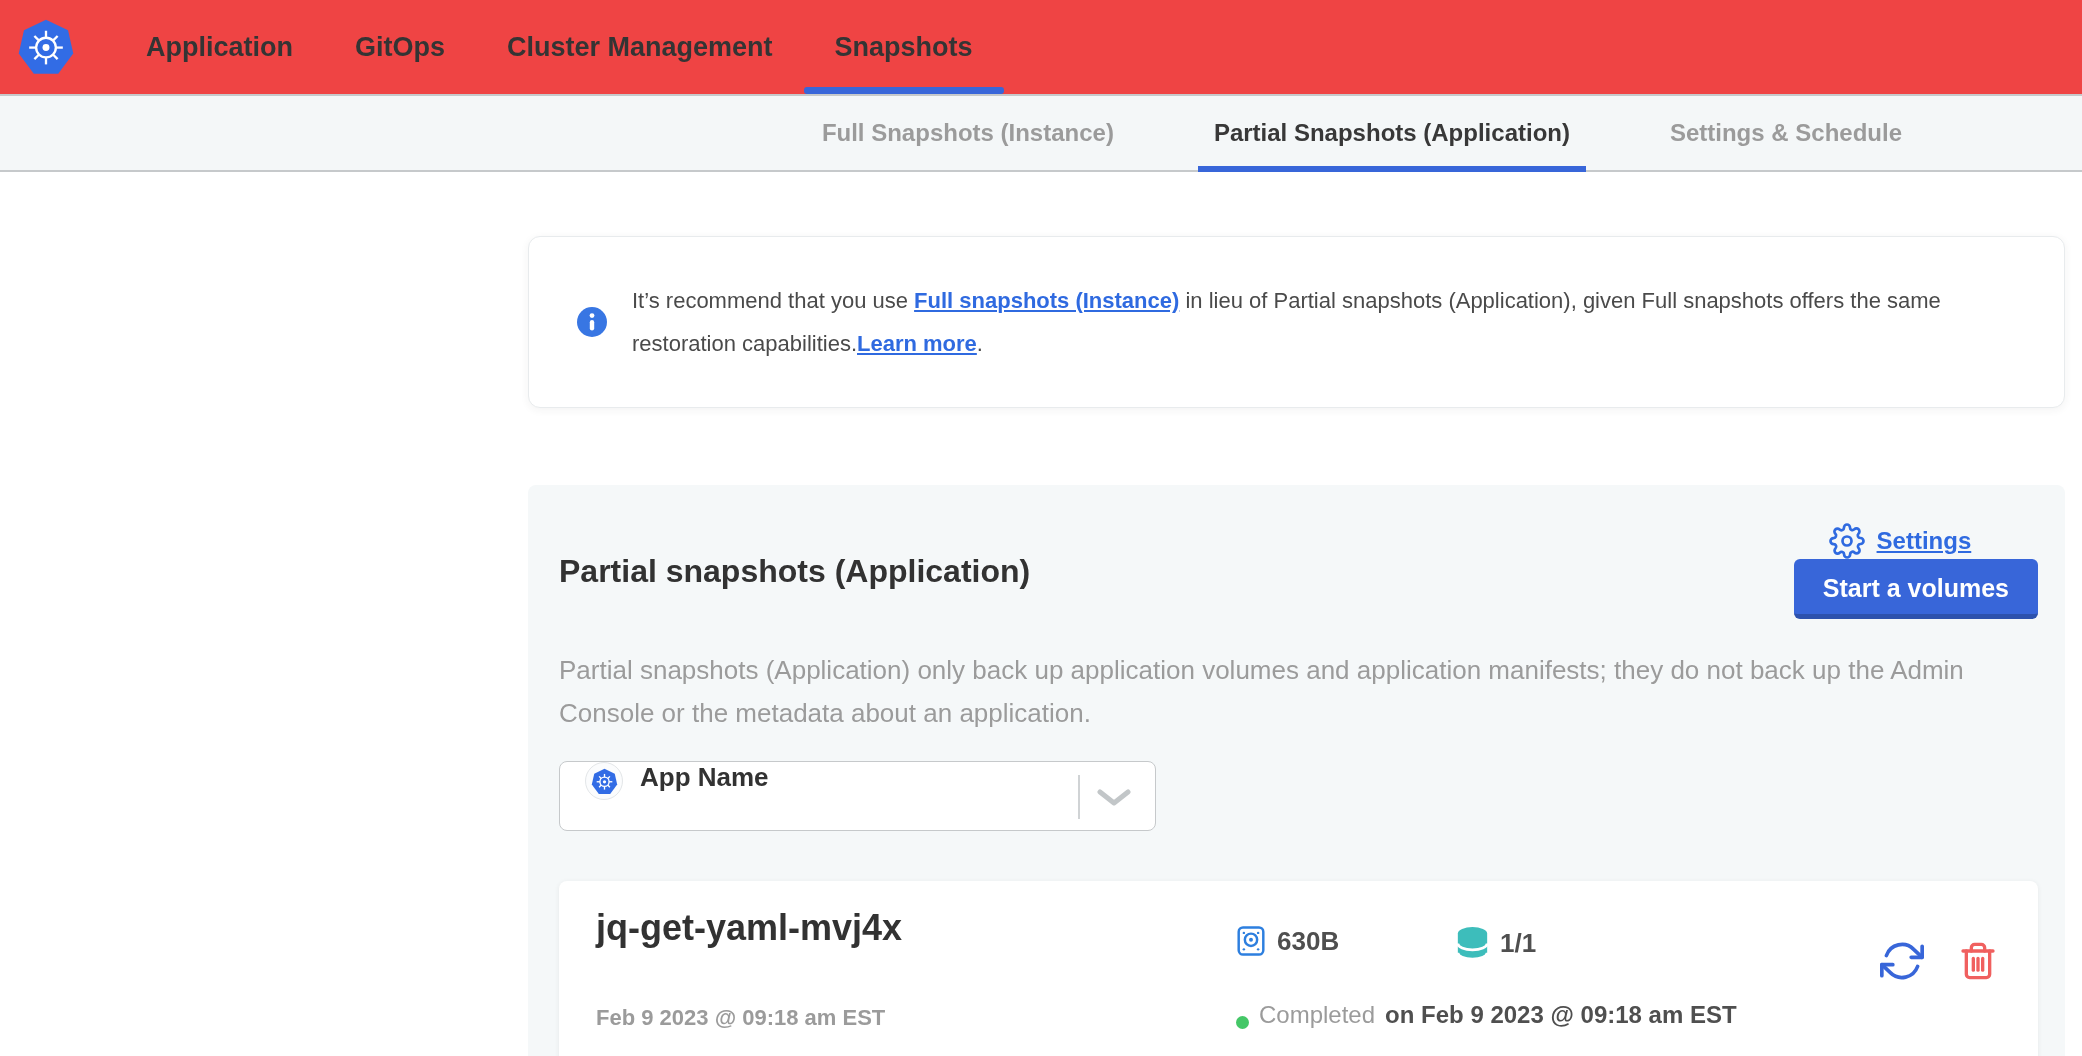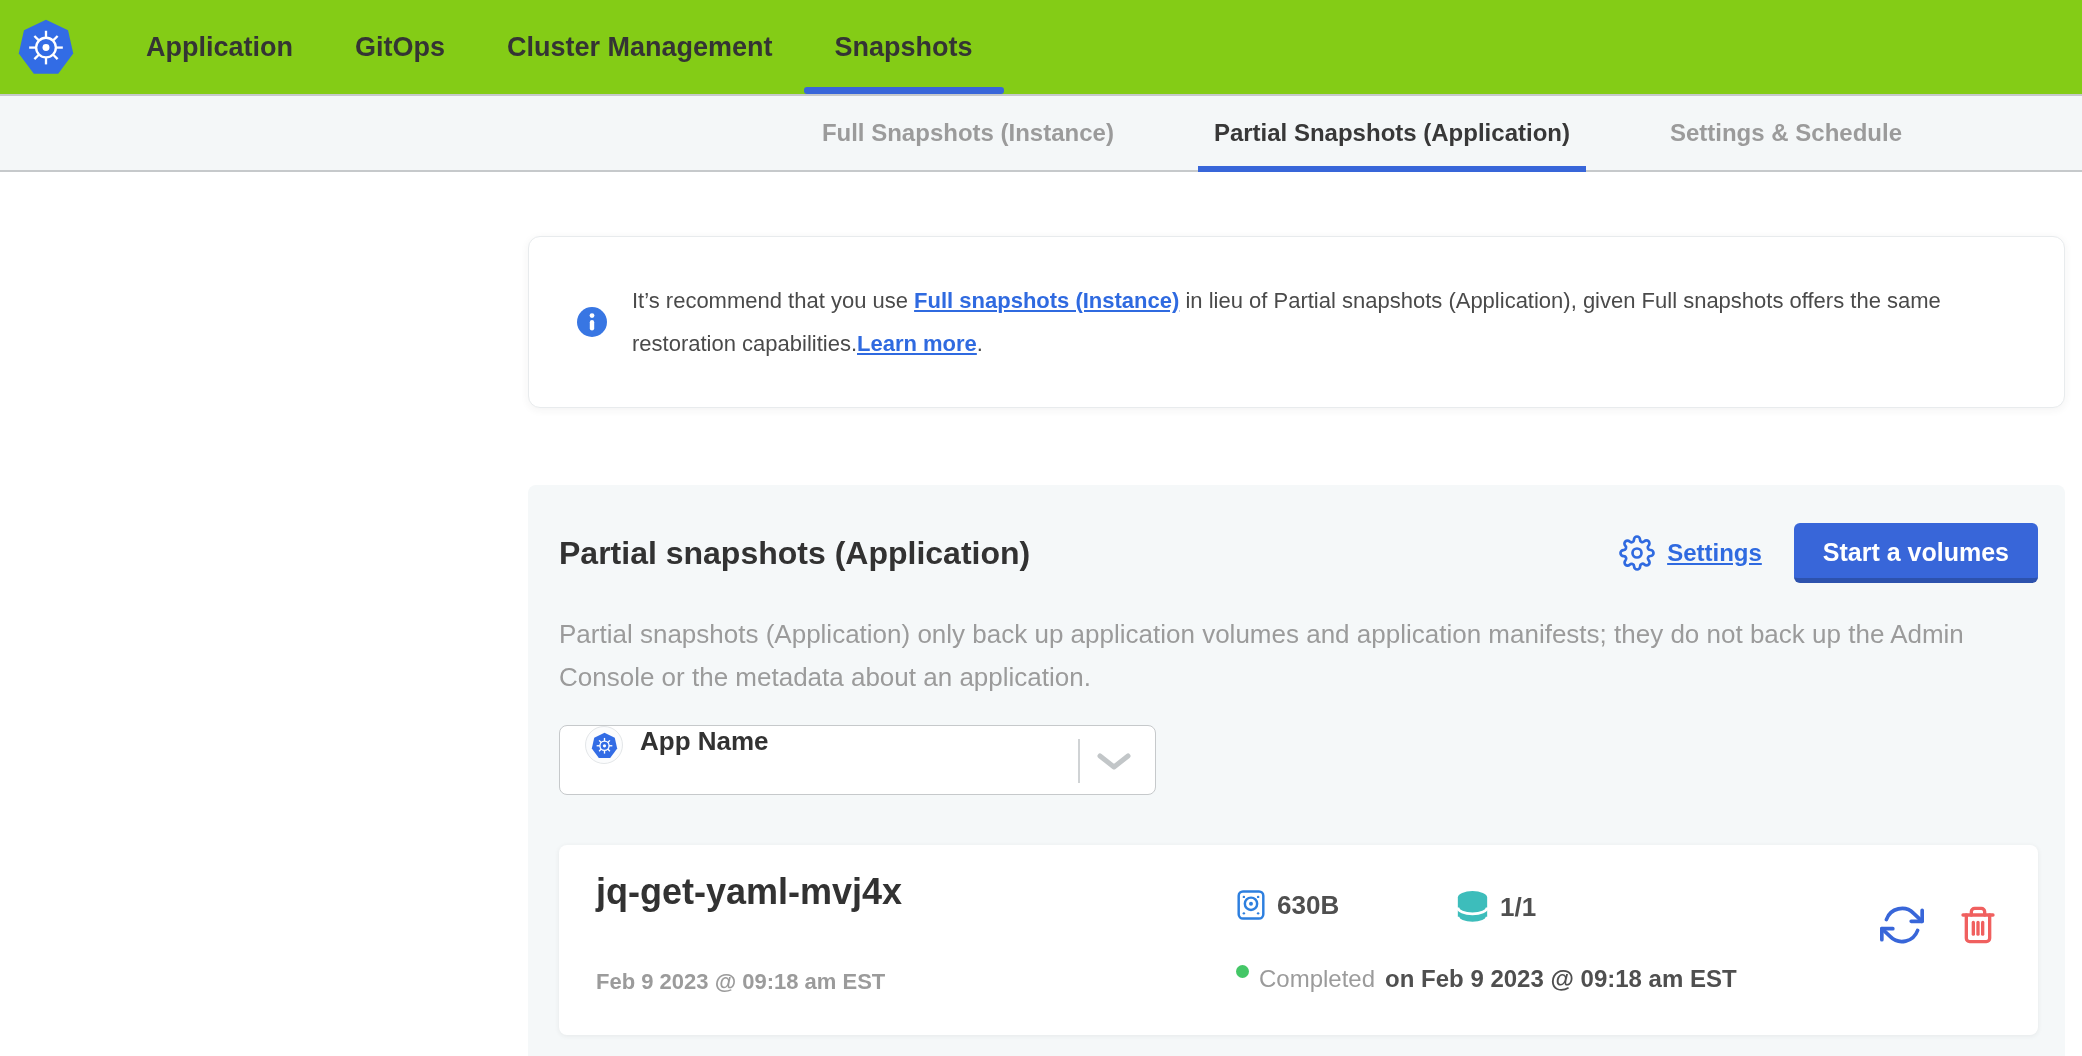--- a/index.html
+++ b/index.html
@@ -1,21 +1,21 @@
 <!DOCTYPE html>
 <html><head>
 <meta charset="utf-8">
 <style>
   * { margin:0; padding:0; box-sizing:border-box; }
   html,body { width:2082px; height:1056px; background:#ffffff;
     font-family:"Liberation Sans", sans-serif; overflow:hidden; }
 
   
   .app-header { height:96px; border-bottom:2px solid #c6c9cb;
-    display:flex; align-items:center; padding-left:17px; background:#84cc16; }
+    display:flex; align-items:center; padding-left:17px; background:#ef4444; }
   .logo { width:58px; height:58px; flex:none; }
   .main-nav { display:flex; height:100%; margin-left:40px; }
   .nav-item { position:relative; display:flex; align-items:center;
     padding:0 31px; font-size:27px; font-weight:bold; color:#343434; cursor:pointer; }
   .nav-item.active::after { content:""; position:absolute; left:0; right:0;
     bottom:0; height:7px; border-radius:3px; background:#3866d9; }
 
   
   .subtab-bar { height:76px; background:#f4f7f8; border-bottom:2px solid #c6c9cb;
     display:flex; justify-content:flex-end; padding-right:130px; }
@@ -34,21 +34,21 @@
     padding:42px 70px 42px 48px; display:flex; align-items:center; gap:25px; }
   .info-badge { width:30px; height:30px; flex:none; }
   .banner-text { font-size:22px; line-height:43px; color:#4a4a4a; }
   .inline-link { color:#2f6ae0; font-weight:bold; text-decoration:underline; cursor:pointer; }
 
   
   .panel { margin-top:77px; background:#f5f8f9; border-radius:8px;
     padding:38px 27px 40px 31px; min-height:586px; }
   .panel-head { display:flex; align-items:center; }
   .panel-title { font-size:32px; font-weight:bold; color:#323232; }
-  .head-actions { margin-left:auto; display:flex; align-items:center; }
+  .head-actions { margin-left:auto; display:flex; align-items:center;flex-direction:column; }
   .settings-link { display:flex; align-items:center; gap:12px; cursor:pointer; }
   .settings-label { font-size:24px; font-weight:bold; color:#2f6ae0; text-decoration:underline; }
   .primary-btn { margin-left:32px; background:#3866d9; color:#fff;
     font-family:"Liberation Sans",sans-serif;
     font-size:25px; font-weight:bold; padding:15px 29px 11px;
     border:none; border-bottom:5px solid #2d52ad; border-radius:6px; cursor:pointer; }
   .panel-desc { margin-top:30px; width:1478px; font-size:26px;
     line-height:43px; color:#9b9b9b; }
 
   
@@ -67,21 +67,21 @@
     background:#fff; border-radius:8px; box-shadow:0 1px 5px rgba(50,50,50,.08); }
   .row-name { position:absolute; left:37px; top:26px; font-size:36px;
     font-weight:bold; color:#323232; }
   .row-date { position:absolute; left:37px; top:124px; font-size:22px;
     font-weight:bold; color:#9b9b9b; }
   .metric { position:absolute; top:44px; display:flex; align-items:center; gap:11px; }
   .metric-size { left:677px;justify-content:flex-end; }
   .metric-volumes { left:897px; }
   .metric-label { font-size:26px; font-weight:bold; color:#4f4f4f; }
   .row-status { position:absolute; left:677px; top:120px;
-    display:flex; align-items:flex-start; gap:10px; }
+    display:flex; align-items:flex-end; gap:10px; }
   .status-dot { width:13px; height:13px; border-radius:50%; background:#44c767; }
   .status-word { font-size:24px; color:#9b9b9b; }
   .status-finished { font-size:24px; font-weight:bold; color:#4f4f4f; }
   .row-actions { position:absolute; right:40px; top:58px;
     display:flex; align-items:center; gap:34px; }
   .icon-btn { background:none; border:none; padding:0; cursor:pointer; line-height:0; }
 </style>
 </head>
 <body>
 

